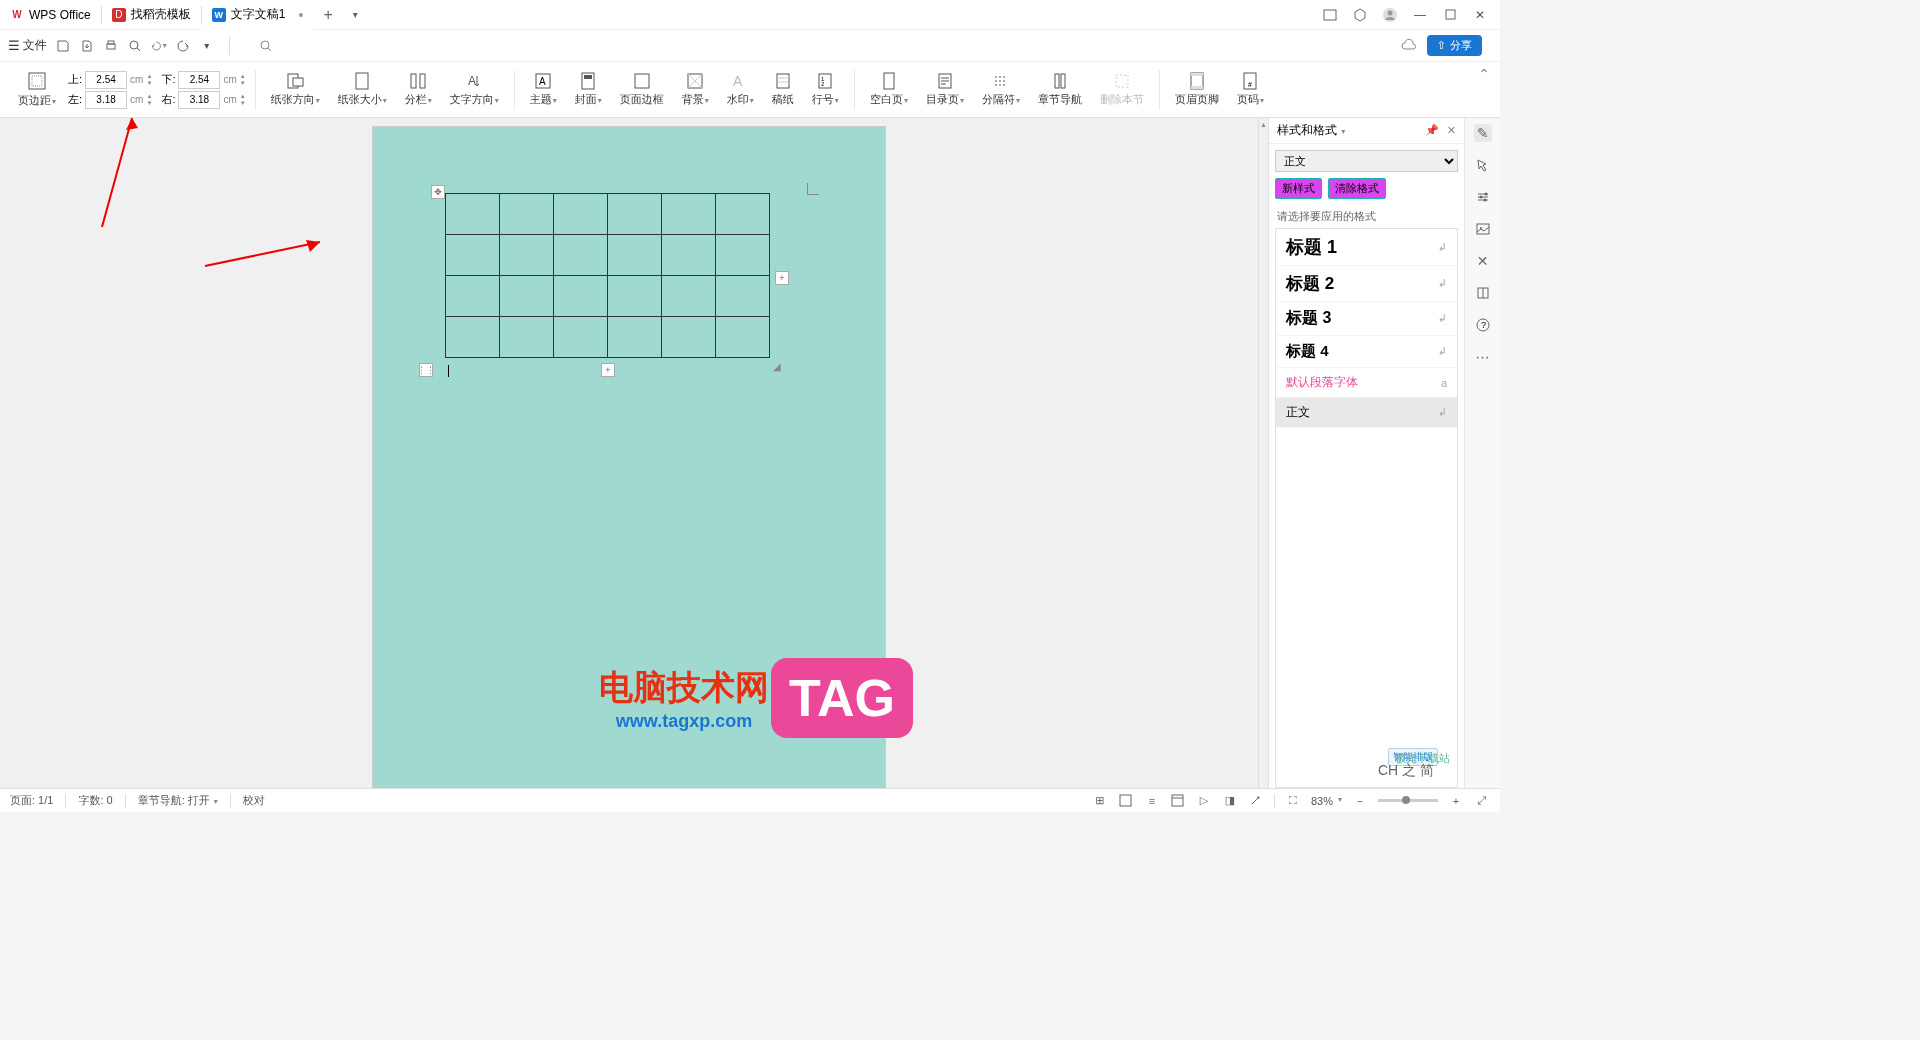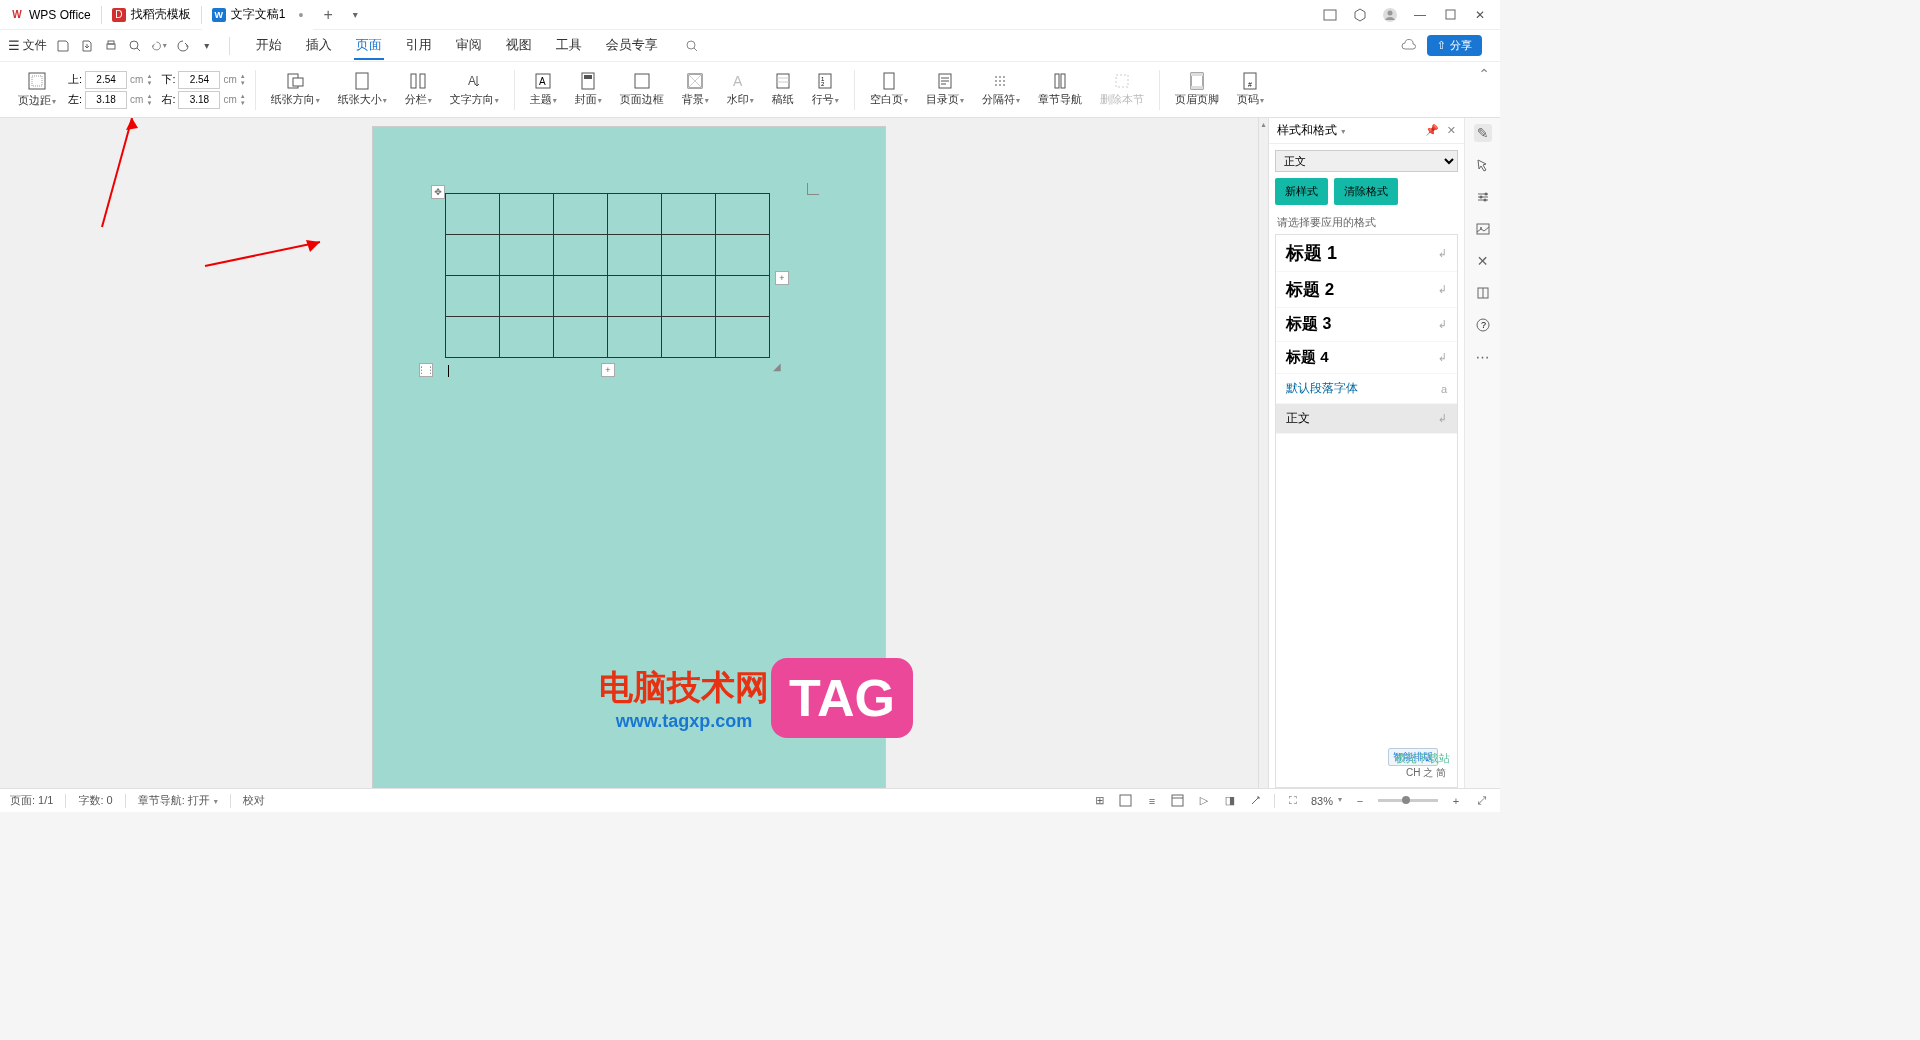--- a/index.html
+++ b/index.html
@@ -65,30 +65,30 @@
 .arrow2 { position: absolute; pointer-events: none; }
 
 
 .panel { width: 196px; background: #fff; border-left: 1px solid #e0e0e0; display: flex; flex-direction: column; }
 .panel-hdr { height: 26px; display: flex; align-items: center; padding: 0 8px; font-size: 12px; border-bottom: 1px solid #eee; justify-content: space-between; }
 .panel-hdr .spacer { flex: 1; }
 .panel-hdr .ico { color: #888; margin-left: 8px; cursor: pointer; font-size: 11px; }
 .style-select { margin: 6px; }
 .style-select select { width: 100%; height: 22px; font-size: 11px; border: 1px solid #ccc; padding: 0 4px; }
 .style-btns { display: flex; gap: 6px; padding: 0 6px 6px; }
-.sbtn { border: 4px solid #14b8a6; background: #14b8a6; font-size: 11px; padding: 2px 6px; cursor: pointer; border-radius: 2px; }
+.sbtn { border: 1px solid #14b8a6; background: #d946ef; font-size: 11px; padding: 2px 6px; cursor: pointer; border-radius: 2px; }
 .panel-label { font-size: 11px; color: #666; padding: 4px 8px; }
 .style-list { flex: 1; border: 1px solid #e0e0e0; margin: 0 6px; overflow-y: auto; }
 .style-item { display: flex; align-items: center; justify-content: space-between; padding: 6px 10px; cursor: pointer; border-bottom: 1px solid #f5f5f5; }
 .style-item .mark { color: #aaa; font-size: 11px; }
 .h1 { font-size: 18px; font-weight: bold; }
 .h2 { font-size: 17px; font-weight: bold; }
 .h3 { font-size: 16px; font-weight: bold; }
 .h4 { font-size: 15px; font-weight: bold; }
-.def-font { font-size: 12px; color: #0369a1; }
+.def-font { font-size: 12px; color: #ec4899; }
 .normal-style { font-size: 12px; background: #e8e8e8; }
 .panel-foot { padding: 6px; display: flex; flex-direction: column; gap: 6px; font-size: 11px; }
 .panel-foot select { width: 100%; height: 20px; font-size: 11px; border: 1px solid #ccc; }
 .panel-foot label { display: flex; align-items: center; gap: 4px; }
 .smart-layout { position: absolute; right: 62px; bottom: 22px; font-size: 10px; color: #1976d2; border: 1px solid #bcd; padding: 1px 4px; background: #eef5fb; border-radius: 2px; }
 
 
 .sidebar-r { width: 36px; background: #f8f8f8; border-left: 1px solid #e8e8e8; display: flex; flex-direction: column; align-items: center; padding-top: 6px; gap: 14px; }
 .sidebar-r .sbi { width: 18px; height: 18px; color: #666; cursor: pointer; display: flex; align-items: center; justify-content: center; font-size: 14px; }
 
@@ -99,21 +99,21 @@
 .view-btn { width: 16px; height: 16px; display: flex; align-items: center; justify-content: center; cursor: pointer; color: #666; }
 .zoom-ctrl { display: flex; gap: 4px; }
 
 
 .wm-box { position: absolute; bottom: 50px; left: 50%; transform: translateX(-30px); display: flex; align-items: center; gap: 2px; pointer-events: none; }
 .wm-text { text-align: center; }
 .wm-cn { font-size: 34px; font-weight: bold; color: #e63212; font-family: SimHei; white-space: nowrap; }
 .wm-url { font-size: 18px; color: #1976d2; font-weight: bold; }
 .wm-tag { background: #ec4899; color: #fff; font-size: 52px; font-weight: 900; padding: 10px 18px; border-radius: 16px; font-family: Arial; }
 .wm-logo { position: absolute; right: 50px; bottom: 22px; font-size: 11px; color: #5b9; pointer-events: none; }
-.wm-ime { position: absolute; right: 54px; bottom: 8px; font-size: 10px; color: #666; margin-left: 38px; }
+.wm-ime { position: absolute; right: 66px; bottom: 8px; font-size: 14px; color: #666; margin-left: 38px; }
 
 svg { display: block; }
 </style>
 </head>
 <body>
 
 <div class="app">
 
   <div class="titlebar">
     <div class="tab">
@@ -197,30 +197,20 @@
           <span class="dd">▾</span>
         </div>
       <div class="qat-icon">
           <svg width="14" height="14" viewBox="0 0 14 14">
             <path d="M10 7h2L9 4m3 3c0 3-2 5-5 5S2 10 2 7s2-5 5-5" fill="none" stroke="#666"></path>
           </svg>
         </div>
       <div class="qat-icon" style="font-size:10px;">▾</div>
     </div>
     <div class="menu-sep"></div>
-    <div class="menu-tabs">
-      <div class="menu-tab">开始</div>
-      <div class="menu-tab">插入</div>
-      <div class="menu-tab active">页面</div>
-      <div class="menu-tab">引用</div>
-      <div class="menu-tab">审阅</div>
-      <div class="menu-tab">视图</div>
-      <div class="menu-tab">工具</div>
-      <div class="menu-tab">会员专享</div>
-    </div>
     <div class="qat-icon" style="margin-left:14px;">
         <svg width="14" height="14" viewBox="0 0 14 14">
           <circle cx="6" cy="6" r="4" fill="none" stroke="#888"></circle>
           <path d="M9 9l3 3" stroke="#888"></path>
         </svg>
       </div>
     <div class="spacer"></div>
     <div class="menu-right">
       <div class="qat-icon">
           <svg width="16" height="14" viewBox="0 0 16 14">

